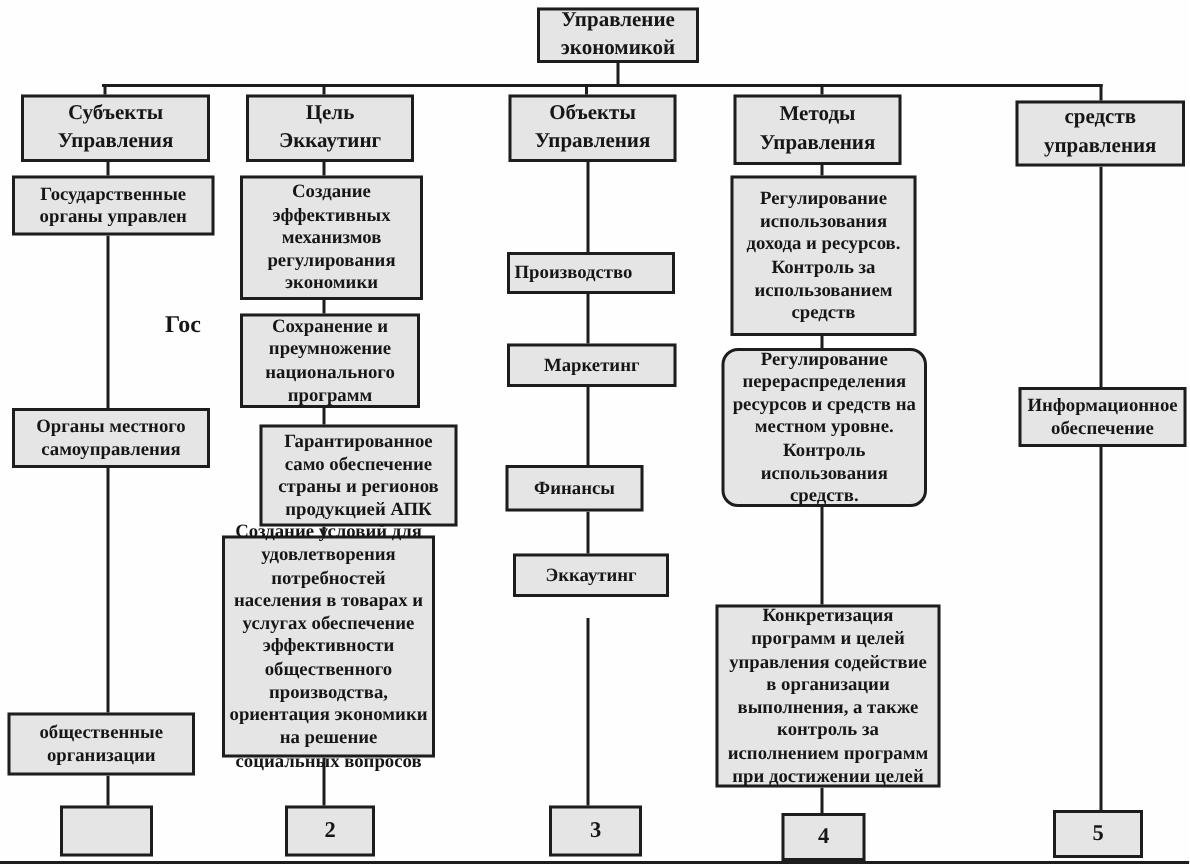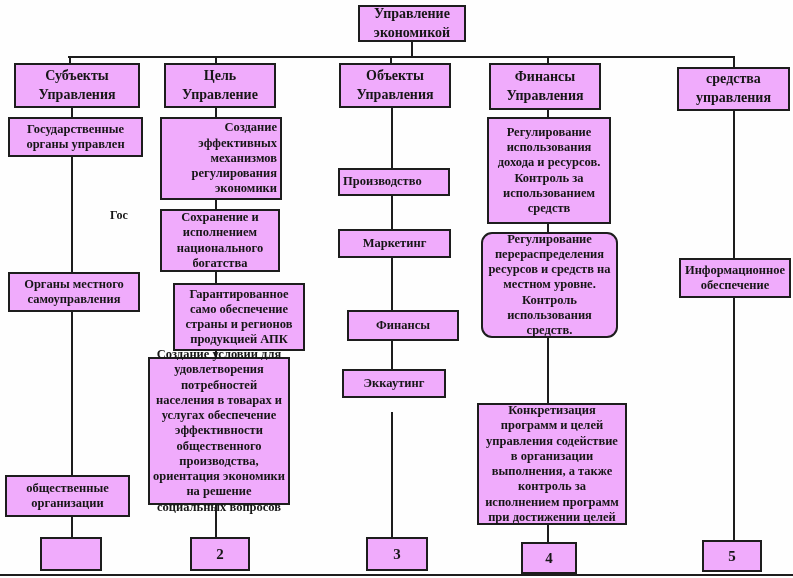--- a/index.html
+++ b/index.html
@@ -1,32 +1,32 @@
 <!DOCTYPE html>
 <html><head>
 <meta charset="utf-8">
 <style>
   html,body{margin:0;padding:0;background:#fff;}
   .canvas{
     position:relative;width:793px;height:578px;background:#fefefe;
     font-family:"Liberation Serif", serif;color:#161616;overflow:hidden;
   }
   .box{
-    position:absolute;border:2px solid #1d1d1d;background:#f0abfc;
+    position:absolute;border:2px solid #1d1d1d;background:#e5e5e5;
     display:flex;align-items:center;justify-content:center;
     text-align:center;font-weight:bold;font-size:12.5px;line-height:1.22;
     padding:2px 3px;box-sizing:border-box;z-index:2;
   }
   .ta-left{justify-content:flex-start;text-align:center;}
   .header{font-size:14px;line-height:1.35;}
   .footer{font-size:15px;}
   .vline,.hline{position:absolute;background:#1d1d1d;z-index:1;}
   .vline{width:2px;}
   .hline{height:2px;}
-  .stray{position:absolute;font-weight:bold;font-size:12px;z-index:2;}
+  .stray{position:absolute;font-weight:bold;font-size:16px;z-index:2;}
 </style>
 </head>
 <body>
 
 <div class="canvas">
 
   <div class="box header" style="left:358px;top:5px;width:108px;height:37px;">Управление экономикой</div>
 
   <div class="vline" style="left:411px;top:42px;height:15px;"></div>
   <div class="hline" style="left:68px;top:56px;width:667px;"></div>
@@ -39,56 +39,56 @@
   <div class="box header" style="left:14px;top:63px;width:126px;height:45px;">Субъекты Управления</div>
   <div class="vline" style="left:71px;top:108px;height:10px;"></div>
   <div class="box ta-left" style="left:8px;top:117px;width:135px;height:40px;">Государственные органы управлен</div>
   <div class="vline" style="left:71px;top:157px;height:116px;"></div>
   <div class="box ta-left" style="left:8px;top:272px;width:132px;height:40px;">Органы местного самоуправления</div>
   <div class="vline" style="left:71px;top:312px;height:164px;"></div>
   <div class="box ta-left" style="left:5px;top:475px;width:125px;height:42px;">общественные организации</div>
   <div class="vline" style="left:71px;top:517px;height:21px;"></div>
   <div class="box footer" style="left:40px;top:537px;width:62px;height:34px;"></div>
 
-  <div class="box header" style="left:164px;top:63px;width:112px;height:45px;">Цель Управление</div>
+  <div class="box header" style="left:164px;top:63px;width:112px;height:45px;">Цель Эккаутинг</div>
   <div class="vline" style="left:215px;top:108px;height:10px;"></div>
-  <div class="box" style="left:160px;top:117px;width:122px;height:83px;text-align:right;">Создание эффективных механизмов регулирования экономики</div>
+  <div class="box" style="left:160px;top:117px;width:122px;height:83px;">Создание эффективных механизмов регулирования экономики</div>
   <div class="vline" style="left:215px;top:200px;height:10px;"></div>
   <div class="stray" style="left:110px;top:208px;">Гос</div>
-  <div class="box" style="left:160px;top:209px;width:120px;height:63px;">Сохранение и исполнением национального богатства</div>
+  <div class="box" style="left:160px;top:209px;width:120px;height:63px;">Сохранение и преумножение национального программ</div>
   <div class="vline" style="left:215px;top:272px;height:12px;"></div>
   <div class="box" style="left:153px;top:283px;width:132px;height:68px;margin-left:20px;">Гарантированное само обеспечение страны и регионов продукцией АПК</div>
   <div class="vline" style="left:215px;top:351px;height:7px;"></div>
   <div class="box" style="left:148px;top:357px;width:142px;height:148px;">Создание условий для удовлетворения потребностей населения в товарах и услугах обеспечение эффективности общественного производства, ориентация экономики на решение социальных вопросов</div>
   <div class="vline" style="left:215px;top:505px;height:33px;"></div>
   <div class="box footer" style="left:190px;top:537px;width:60px;height:34px;">2</div>
 
   <div class="box header" style="left:339px;top:63px;width:112px;height:45px;">Объекты Управления</div>
   <div class="vline" style="left:391px;top:108px;height:61px;"></div>
   <div class="box ta-left" style="left:338px;top:168px;width:112px;height:28px;">Производство</div>
   <div class="vline" style="left:391px;top:196px;height:34px;"></div>
   <div class="box" style="left:338px;top:229px;width:113px;height:29px;">Маркетинг</div>
   <div class="vline" style="left:391px;top:258px;height:53px;"></div>
-  <div class="box" style="left:347px;top:310px;width:112px;height:31px;">Финансы</div>
+  <div class="box" style="left:337px;top:310px;width:92px;height:31px;">Финансы</div>
   <div class="vline" style="left:391px;top:341px;height:43px;"></div>
   <div class="box" style="left:342px;top:369px;width:104px;height:29px;">Эккаутинг</div>
   <div class="vline" style="left:391px;top:412px;height:126px;"></div>
   <div class="box footer" style="left:366px;top:537px;width:62px;height:34px;">3</div>
 
-  <div class="box header" style="left:489px;top:63px;width:112px;height:47px;">Финансы Управления</div>
+  <div class="box header" style="left:489px;top:63px;width:112px;height:47px;">Методы Управления</div>
   <div class="vline" style="left:547px;top:110px;height:8px;"></div>
   <div class="box" style="left:487px;top:117px;width:124px;height:107px;">Регулирование использования дохода и ресурсов. Контроль за использованием средств</div>
   <div class="vline" style="left:547px;top:224px;height:9px;"></div>
   <div class="box" style="left:481px;top:232px;width:137px;height:106px;border-radius:11px;">Регулирование перераспределения ресурсов и средств на местном уровне. Контроль использования средств.</div>
   <div class="vline" style="left:547px;top:338px;height:66px;"></div>
   <div class="box" style="left:477px;top:403px;width:150px;height:122px;">Конкретизация программ и целей управления содействие в организации выполнения, а также контроль за исполнением программ при достижении целей</div>
   <div class="vline" style="left:547px;top:525px;height:18px;"></div>
   <div class="box footer" style="left:521px;top:542px;width:56px;height:32px;">4</div>
 
-  <div class="box header" style="left:677px;top:67px;width:113px;height:44px;">средства управления</div>
+  <div class="box header" style="left:677px;top:67px;width:113px;height:44px;">средств управления</div>
   <div class="vline" style="left:733px;top:111px;height:148px;"></div>
   <div class="box" style="left:679px;top:258px;width:112px;height:40px;">Информационное обеспечение</div>
   <div class="vline" style="left:733px;top:298px;height:243px;"></div>
   <div class="box footer" style="left:702px;top:540px;width:60px;height:32px;">5</div>
 
   <div class="hline" style="left:0;top:574px;width:793px;"></div>
 
 </div>
 
 </body></html>

